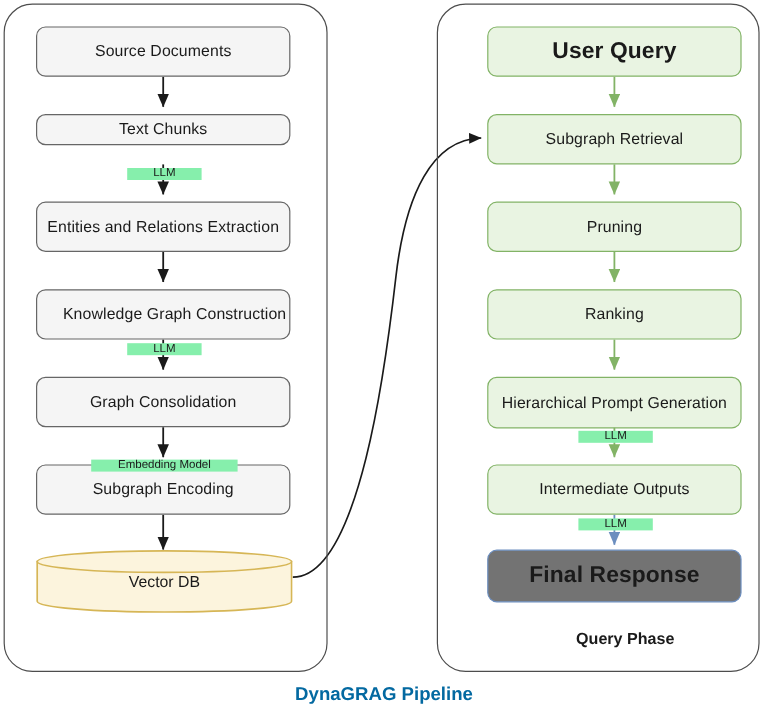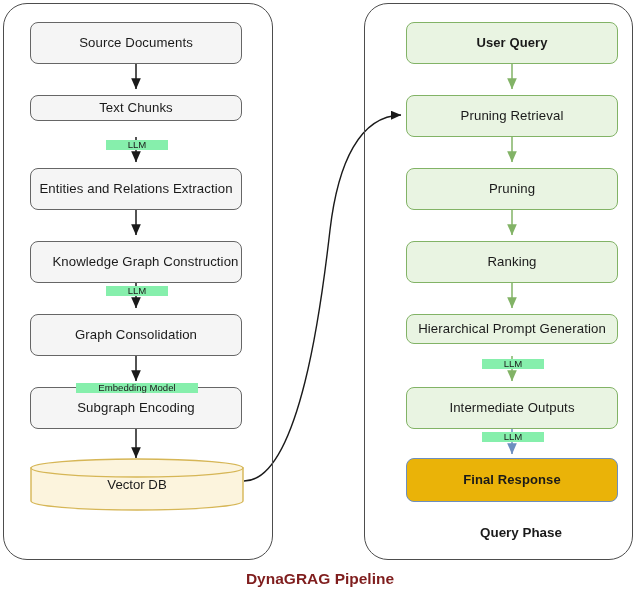--- a/index.html
+++ b/index.html
@@ -41,26 +41,26 @@
   }
   .node-gray {
     background: #f5f5f5;
     border: 1.2px solid #666666;
   }
   .node-green {
     background: #e9f4e2;
     border: 1.3px solid #82b366;
   }
   .node-blue {
-    background: #eab308;
+    background: #737373;
     border: 1.3px solid #6c8ebf;
   }
   .node.bold {
     font-weight: bold;
-    font-size: 13px;
+    font-size: 19px;
   }
   .cylinder {
     position: absolute;
     box-sizing: border-box;
   }
   .cylinder .cyl-svg {
     position: absolute;
     top: 0;
     left: 0;
   }
@@ -91,21 +91,21 @@
     font-size: 13.4px;
     font-weight: bold;
     color: #1a1a1a;
     text-align: center;
     white-space: nowrap;
   }
   .diagram-title {
     position: absolute;
     font-size: 15.5px;
     font-weight: bold;
-    color: #7f1d1d;
+    color: #0369a1;
     text-align: center;
     white-space: nowrap;
   }
   svg.arrows {
     position: absolute;
     top: 0;
     left: 0;
     width: 640px;
     height: 593px;
     pointer-events: none;
@@ -184,32 +184,32 @@
 
   <div class="edge-label" style="left:106px; top:140px; width:60px;">LLM</div>
   <div class="edge-label" style="left:106px; top:286px; width:60px;">LLM</div>
   <div class="edge-label" style="left:76px; top:359px; width:120px;margin-top:24px;">Embedding Model</div>
 
   <div class="node node-green bold" style="left:406px; top:22px; width:212px; height:42px;">
     <span>User Query</span>
   </div>
 
   <div class="node node-green" style="left:406px; top:95px; width:212px; height:42px;">
-    <span>Pruning Retrieval</span>
+    <span>Subgraph Retrieval</span>
   </div>
 
   <div class="node node-green" style="left:406px; top:168px; width:212px; height:42px;">
     <span>Pruning</span>
   </div>
 
   <div class="node node-green" style="left:406px; top:241px; width:212px; height:42px;">
     <span>Ranking</span>
   </div>
 
-  <div class="node node-green" style="left:406px; top:314px; width:212px; height:30px;">
+  <div class="node node-green" style="left:406px; top:314px; width:212px; height:43px;">
     <span>Hierarchical Prompt Generation</span>
   </div>
 
   <div class="node node-green" style="left:406px; top:387px; width:212px; height:42px;">
     <span>Intermediate Outputs</span>
   </div>
 
   <div class="node node-blue bold" style="left:406px; top:458px; width:212px; height:44px;">
     <span>Final Response</span>
   </div>

